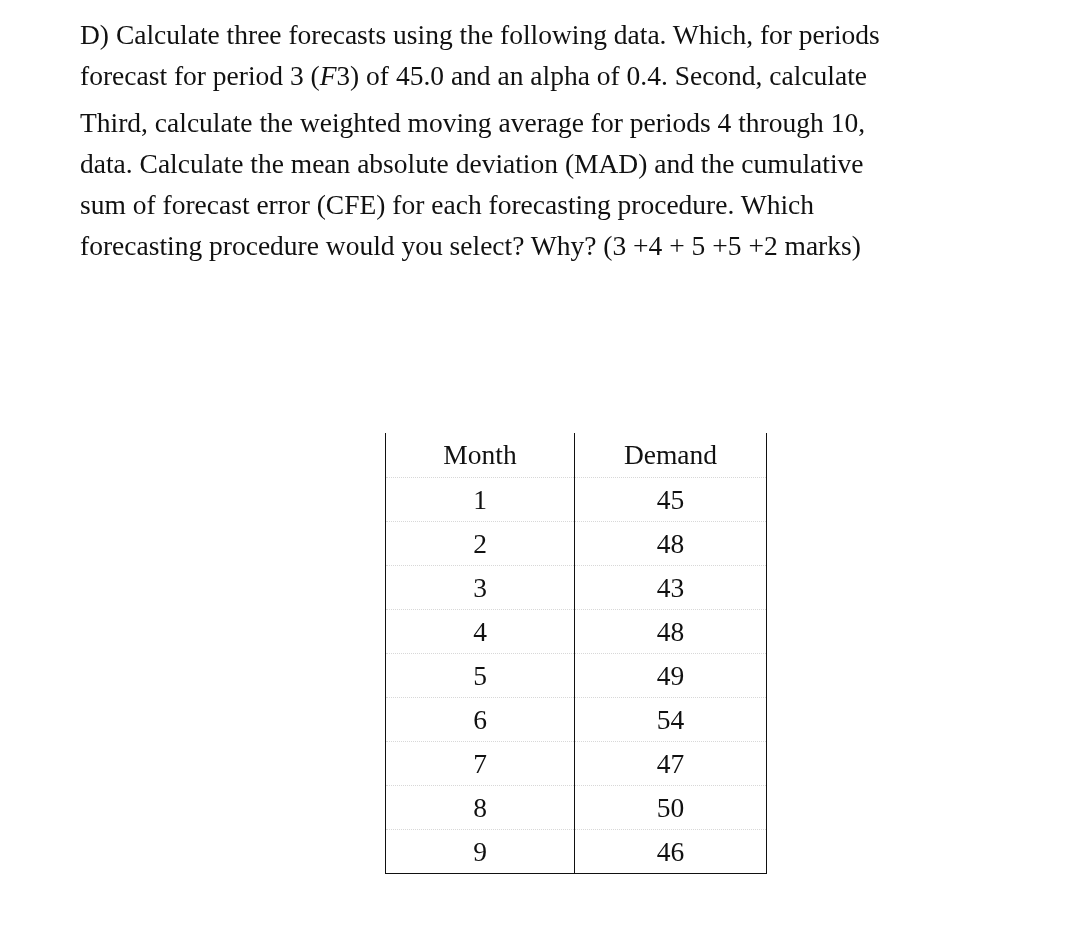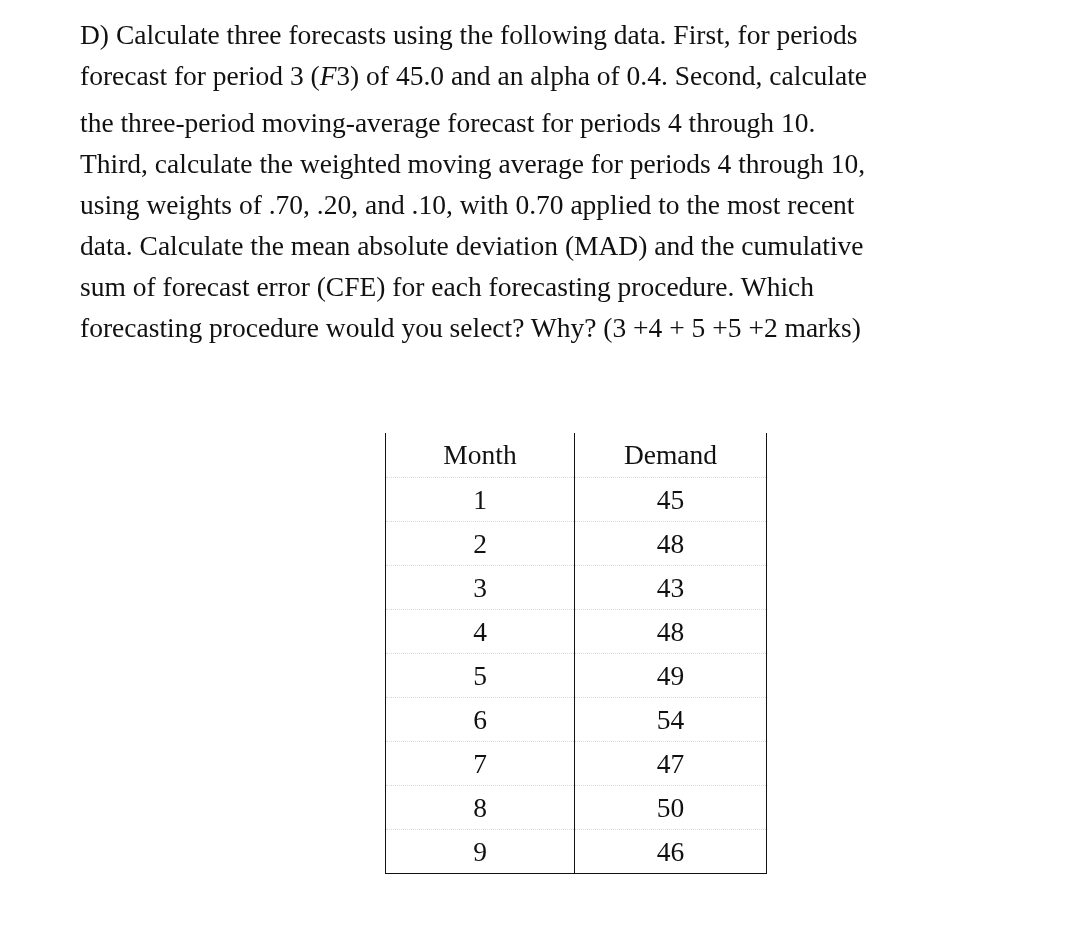--- a/index.html
+++ b/index.html
@@ -56,25 +56,23 @@
     table.demand th.c-month, table.demand td.c-month { width: 188px; }
     table.demand th.c-demand, table.demand td.c-demand { width: 191px; }
     table.demand tr:last-child td {
       border-bottom: 1.5px solid #111;
     }
   </style>
 </head>
 <body>
 
 <div class="question">
-  <span class="line">D) Calculate three forecasts using the following data. First, for periods</span>
+  <span class="line">D) Calculate three forecasts using the following data. Which, for periods</span>
   <span class="line gap-after"><span>forecast for period 3 (</span><span class="italic">F</span><span class="sub">3</span><span>) of 45.0 and an alpha of 0.4. Second, calculate</span></span>
-  <span class="line">the three-period moving-average forecast for periods 4 through 10.</span>
   <span class="line">Third, calculate the weighted moving average for periods 4 through 10,</span>
-  <span class="line">using weights of .70, .20, and .10, with 0.70 applied to the most recent</span>
   <span class="line">data. Calculate the mean absolute deviation (MAD) and the cumulative</span>
   <span class="line">sum of forecast error (CFE) for each forecasting procedure. Which</span>
   <span class="line">forecasting procedure would you select? Why? (3 +4 + 5 +5 +2 marks)</span>
 </div>
 
 <div class="table-wrap">
   <table class="demand">
     <thead>
       <tr>
         <th class="c-month">Month</th>

